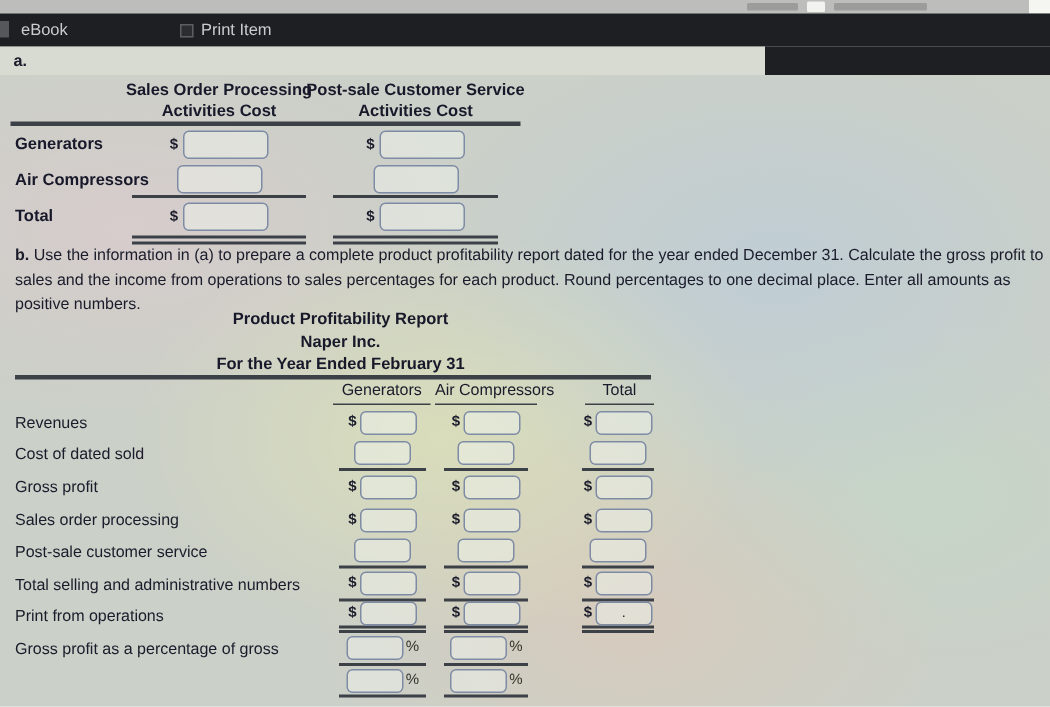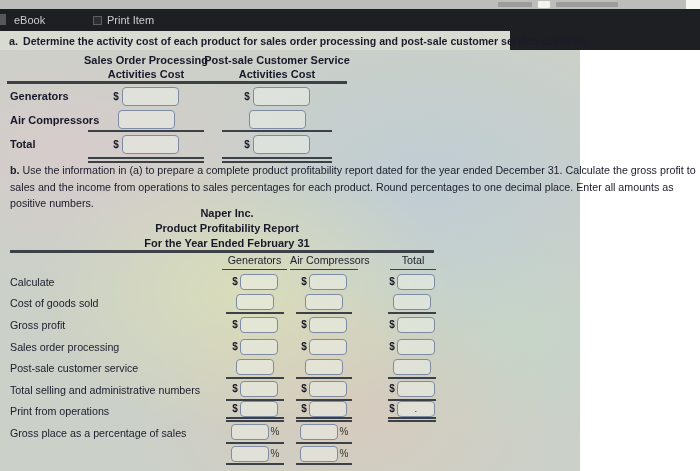--- a/index.html
+++ b/index.html
@@ -1,20 +1,20 @@
 <!DOCTYPE html>
 <html><head>
 <meta charset="utf-8">
 <style>
   * { box-sizing: border-box; margin: 0; padding: 0; }
   html,body { width:700px; height:471px; overflow:hidden; }
   body { font-family: "Liberation Sans", "DejaVu Sans", sans-serif; }
 
   .screen{
-    position:relative; width:580px; height:471px;
+    position:relative; width:700px; height:471px;
     background:
       radial-gradient(ellipse 320px 180px at 12% 32%, rgba(255,190,215,.22), transparent 70%),
       radial-gradient(ellipse 300px 200px at 42% 62%, rgba(255,255,150,.28), transparent 70%),
       radial-gradient(ellipse 340px 220px at 74% 38%, rgba(150,195,255,.22), transparent 70%),
       radial-gradient(ellipse 300px 190px at 60% 88%, rgba(255,185,150,.22), transparent 70%),
       radial-gradient(ellipse 260px 170px at 88% 70%, rgba(180,230,200,.22), transparent 70%),
       #cbd0c8;
     color:#1b1c2b;
   }
 
@@ -24,21 +24,21 @@
   .sm1{ left:498px; width:34px; }
   .sm2{ left:556px; width:62px; }
   .strip-icon{ position:absolute; left:538px; top:1px; width:12px; height:7px; background:#f2f2ef; border-radius:1px; }
   .strip-corner{ position:absolute; left:686px; top:0; width:14px; height:9px; background:#f5f5f2; }
 
   
   .dark-bar{ position:absolute; left:0; top:9px; width:700px; height:22px; background:#1e1f22; }
   .bar-left-artifact{ position:absolute; left:0; top:5px; width:6px; height:11px; background:#56575a; }
   .ebook-btn{ position:absolute; left:14px; top:0; height:22px; display:flex; align-items:center;
       color:#c9cccf; font-size:11px; cursor:pointer; }
-  .print-btn{ position:absolute; left:93px; top:0; height:22px; display:flex; align-items:center; gap:5px;
+  .print-btn{ position:absolute; left:120px; top:0; height:22px; display:flex; align-items:center; gap:5px;
       color:#c9cccf; font-size:11px; cursor:pointer; }
   .print-glyph{ width:9px; height:9px; border:1.5px solid #5c5e62; background:#2c2d30; }
 
   
   .qa-row{ position:absolute; left:0; top:31px; width:700px; height:19px; background:#1e1f22; }
   .qa-light{ position:absolute; left:0; top:0; width:510px; height:19px; background:#d7dbd1;
       display:flex; align-items:center; padding-left:9px; gap:5px; }
   .qa-marker{ font-weight:bold; font-size:10.8px; }
   .qa-text{ font-weight:bold; font-size:10.6px; white-space:nowrap; }
 
@@ -102,21 +102,20 @@
     </div>
     <div class="print-btn">
       <span class="print-glyph"></span>
       <span>Print Item</span>
     </div>
   </div>
 
   <div class="qa-row">
     <div class="qa-light">
       <span class="qa-marker">a.</span>
-      <span class="qa-text">Determine the activity cost of each product for sales order processing and post-sale customer service activities.</span>
     </div>
   </div>
 
   <div class="ahdr" style="left:146px; top:54px;">Sales Order Processing</div>
   <div class="ahdr" style="left:277px; top:54px;">Post-sale Customer Service</div>
   <div class="ahdr" style="left:146px; top:68px;">Activities Cost</div>
   <div class="ahdr" style="left:277px; top:68px;">Activities Cost</div>
   <div class="aheavy"></div>
 
   <div class="arow a-r1">
@@ -153,50 +152,50 @@
     </span>
   </div>
   <div class="adbl da"></div>
   <div class="adbl db"></div>
 
   <div class="b-par">
     <b>b.</b><span>Use the information in (a) to prepare a complete product profitability report dated for the year ended December 31. Calculate the gross profit to sales and the income from operations to sales percentages for each product. Round percentages to one decimal place. Enter all amounts as positive numbers.</span>
   </div>
 
   <div class="btitle">
+    <div>Product Profitability Report</div>
     <div>Naper Inc.</div>
-    <div>Product Profitability Report</div>
     <div>For the Year Ended February 31</div>
   </div>
   <div class="bheavy"></div>
 
   <div class="bhdr bh1">Generators</div>
   <div class="bhdr bh2">Air Compressors</div>
   <div class="bhdr bh3">Total</div>
 
   <div class="brows">
 
     <div class="brow">
-      <span class="blbl">Calculate</span>
+      <span class="blbl">Revenues</span>
       <span class="cell c1">
           <span class="dollar">$</span>
           <input class="bbox" style="">
         </span>
       <span class="cell c2">
           <span class="dollar">$</span>
           <input class="bbox" style="">
         </span>
       <span class="cell c3">
           <span class="dollar">$</span>
           <input class="bbox" style="">
         </span>
     </div>
 
     <div class="brow">
-      <span class="blbl">Cost of goods sold</span>
+      <span class="blbl">Cost of dated sold</span>
       <span class="cell c1 u">
           <input class="bbox" style="">
         </span>
       <span class="cell c2 u">
           <input class="bbox" style="">
         </span>
       <span class="cell c3 u">
           <input class="bbox" style="">
         </span>
     </div>
@@ -272,21 +271,21 @@
           <span class="dollar">$</span>
           <input class="bbox" style="">
         </span>
       <span class="cell c3 dd">
           <span class="dollar">$</span>
           <input class="bbox" value="." style="">
         </span>
     </div>
 
     <div class="brow">
-      <span class="blbl">Gross place as a percentage of sales</span>
+      <span class="blbl">Gross profit as a percentage of gross</span>
       <span class="cell c1 u">
           <input class="bbox" style="">
           <span class="pct">%</span>
         </span>
       <span class="cell c2 u">
           <input class="bbox" style="">
           <span class="pct">%</span>
         </span>
     </div>
 

